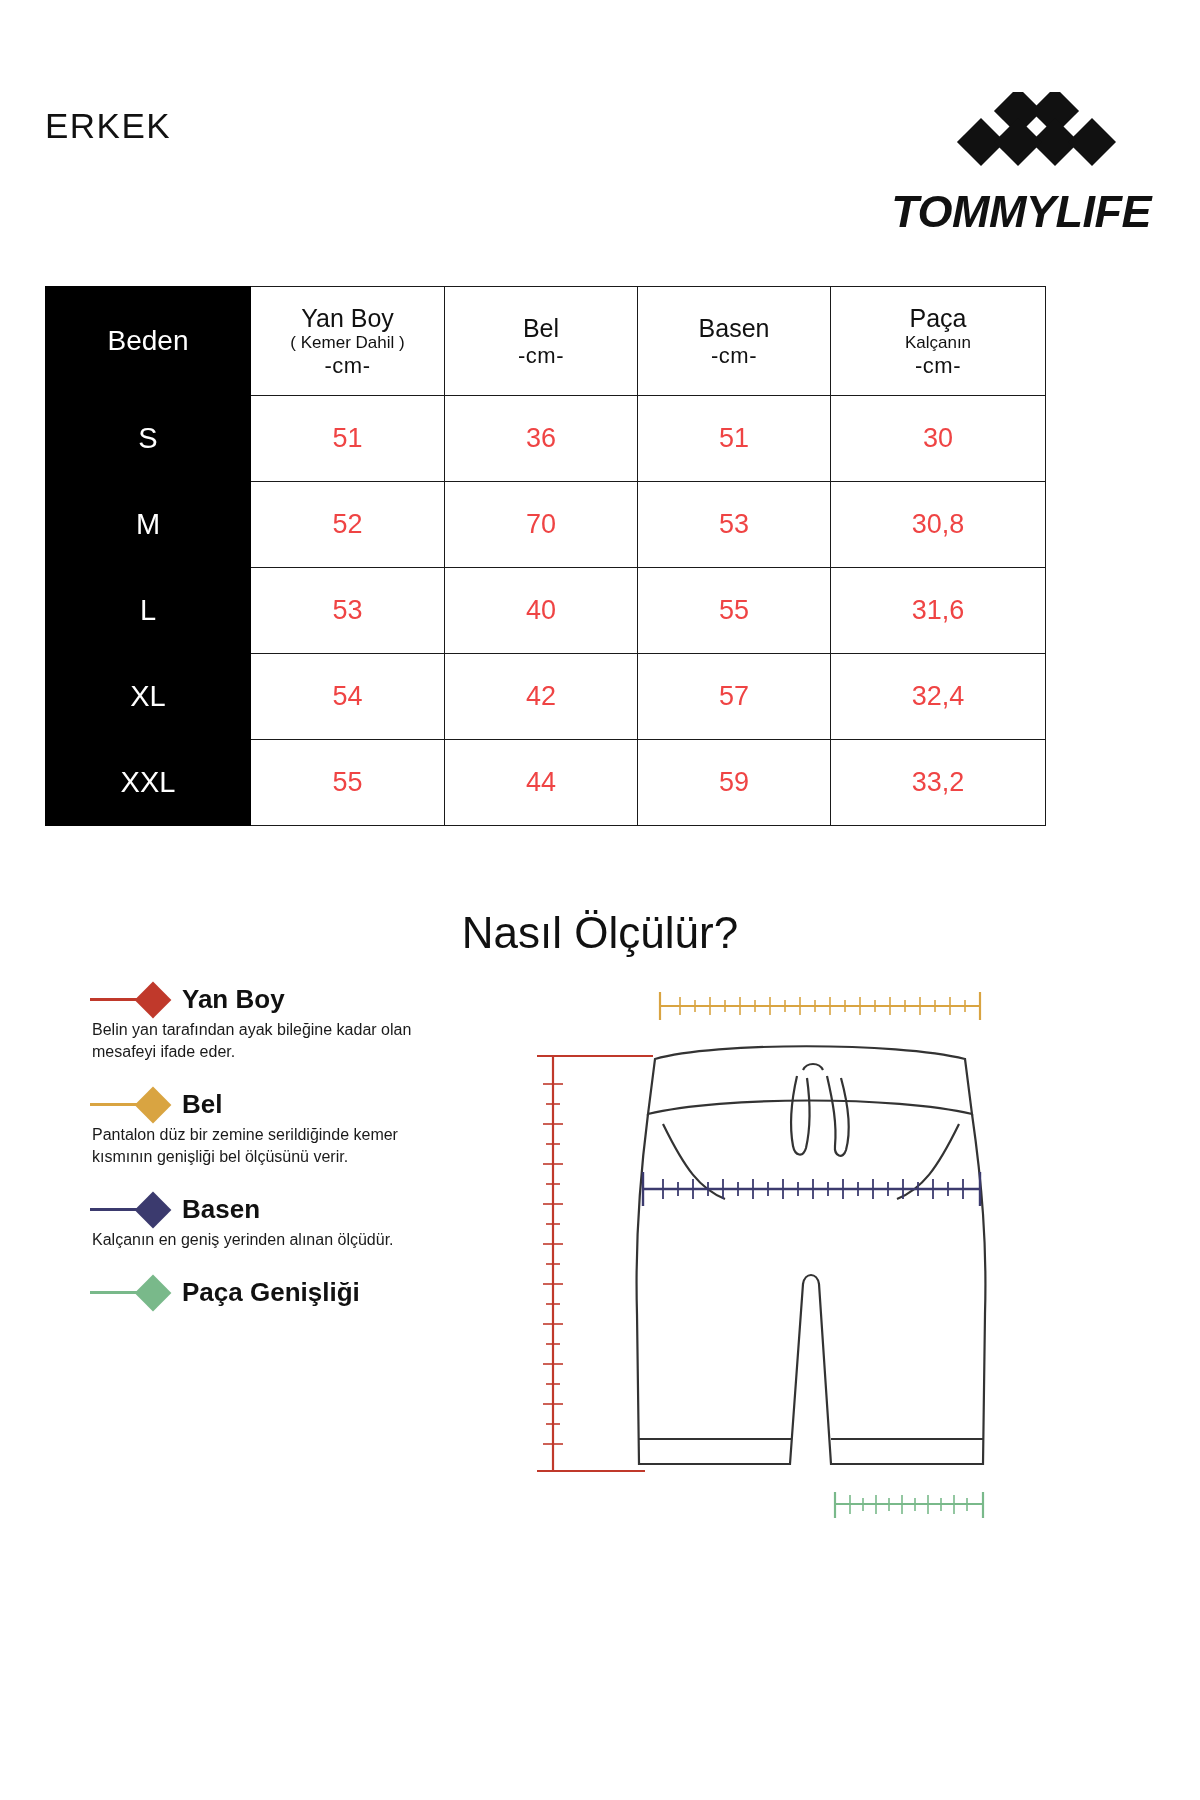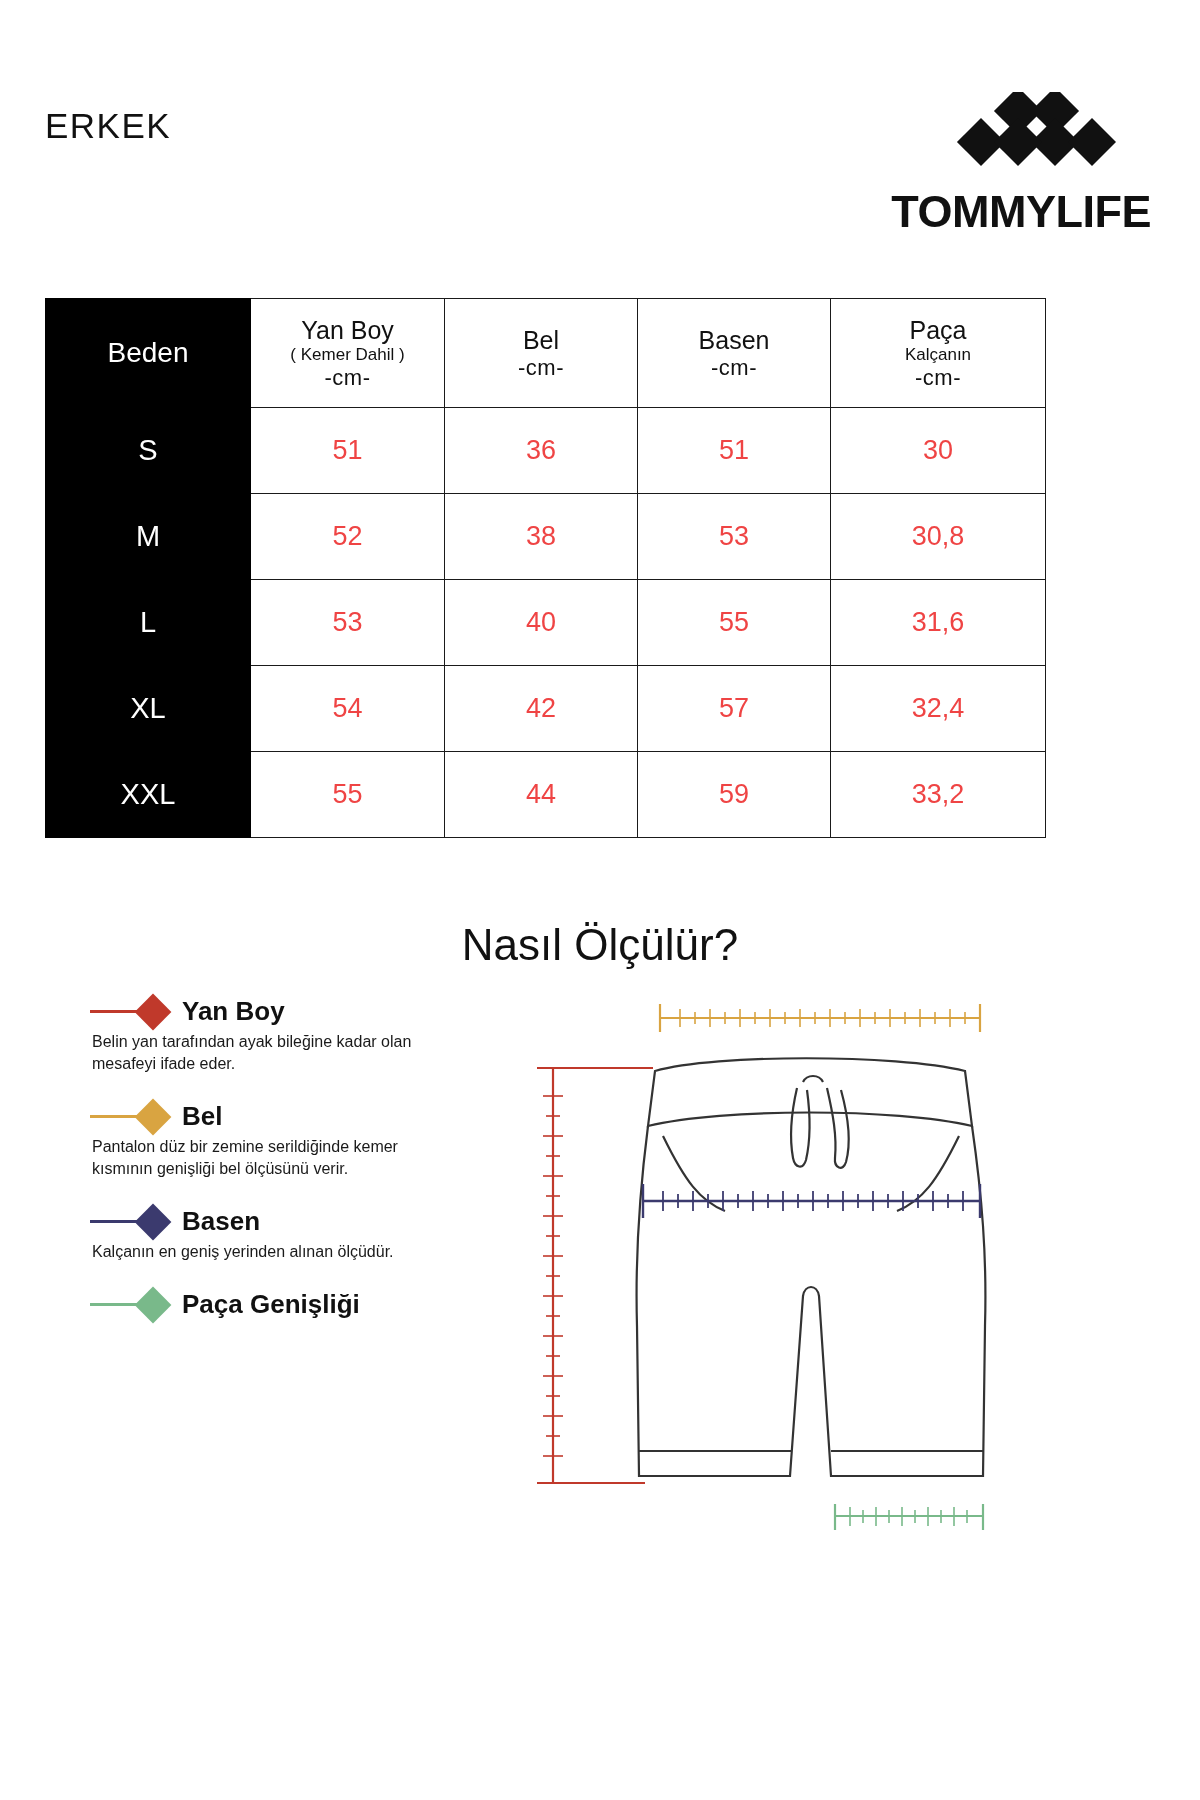--- a/index.html
+++ b/index.html
@@ -50,38 +50,39 @@
     color: #111;
     line-height: 1;
     margin-top: 16px;
   }
   .brand-block {
     display: flex;
     flex-direction: column;
     align-items: center;
     margin-right: 4px;
     margin-top: -16px;
+    font-style: italic;
   }
   .brand-mark {
     width: 190px;
     height: 88px;
     display: block;
   }
   .brand-name {
     font-family: "Liberation Sans", sans-serif;
     font-size: 45px;
     font-weight: 700;
     letter-spacing: -0.5px;
     color: #111;
     margin-top: 6px;
   }
 
   
   .size-table {
-    margin-top: 60px;
+    margin-top: 48px;
     border-collapse: collapse;
     width: 930px;
     table-layout: fixed;
   }
   .size-table th, .size-table td {
     border: 1px solid #1a1a1a;
     text-align: center;
     font-family: "Liberation Sans", sans-serif;
     font-weight: 400;
   }
@@ -246,21 +247,21 @@
       <tr>
         <td class="size-cell">S</td>
         <td>51</td>
         <td>36</td>
         <td>51</td>
         <td>30</td>
       </tr>
       <tr>
         <td class="size-cell">M</td>
         <td>52</td>
-        <td>38</td>
+        <td>70</td>
         <td>53</td>
         <td>30,8</td>
       </tr>
       <tr>
         <td class="size-cell">L</td>
         <td>53</td>
         <td>40</td>
         <td>55</td>
         <td>31,6</td>
       </tr>

